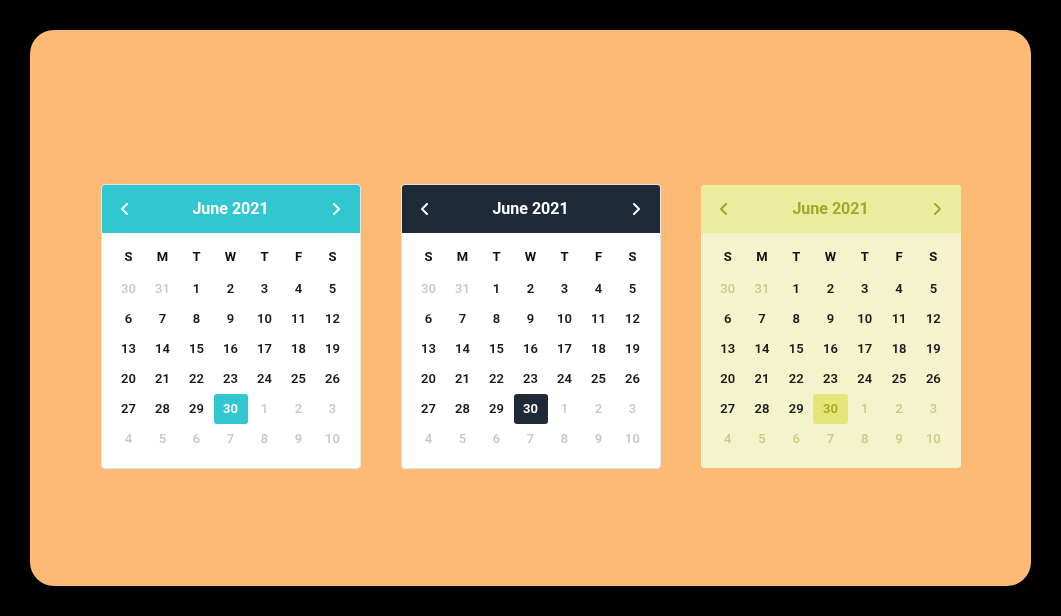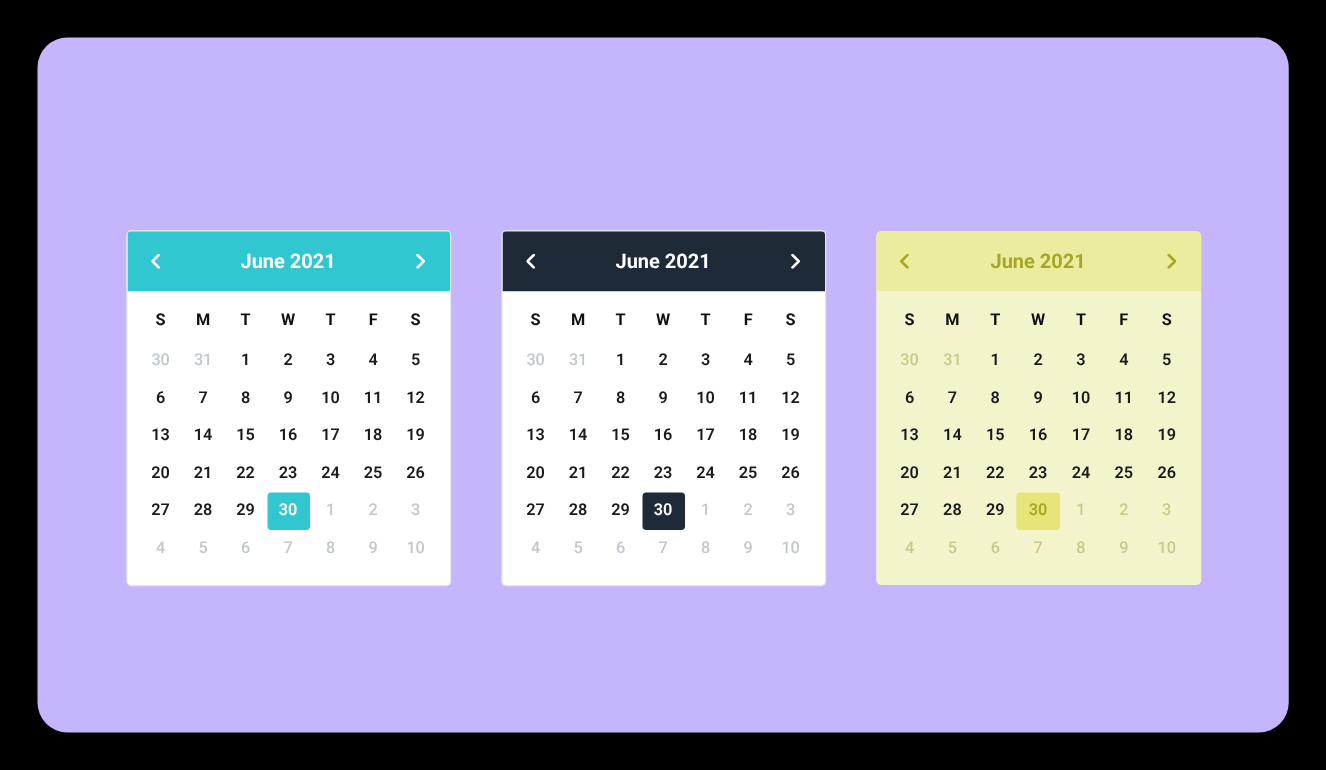--- a/index.html
+++ b/index.html
@@ -6,21 +6,21 @@
   body {
     font-family: -apple-system, BlinkMacSystemFont, "Segoe UI", Roboto, Helvetica, Arial, sans-serif;
     background: #000;
     width: 1061px;
     height: 616px;
     display: flex;
     align-items: center;
     justify-content: center;
   }
   .frame {
-    background: #c4b5fd;
+    background: #fdba74;
     width: 1001px;
     height: 556px;
     border-radius: 24px;
     box-shadow: 0 0 40px rgba(0,0,0,0.8);
     display: flex;
     align-items: center;
     justify-content: center;
     gap: 40px;
     padding-top: 36px;
   }

